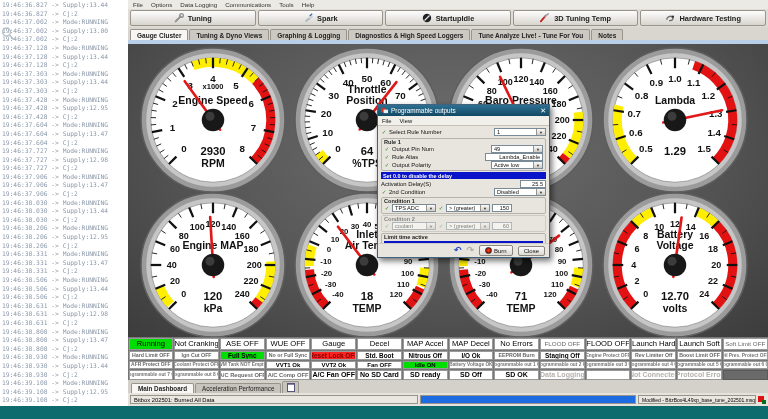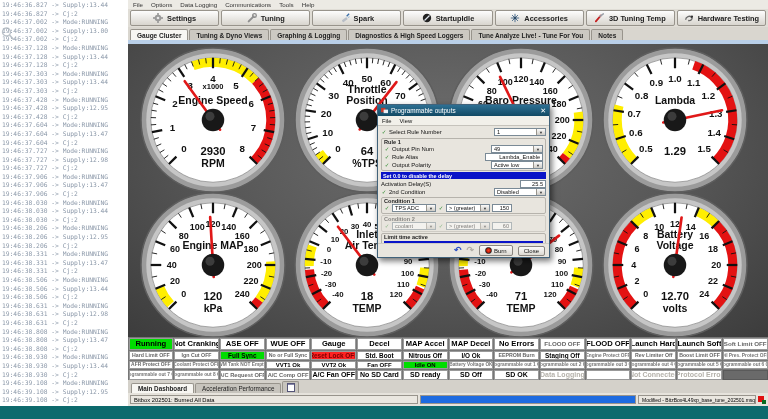--- a/index.html
+++ b/index.html
@@ -76,21 +76,21 @@
     background:linear-gradient(#fbfbfb,#dcd9d2);padding:1px 5px;font-size:6px;border-radius:2px;}
   .burnic{width:5px;height:5px;border:1px solid #222;border-radius:50%;
     background:radial-gradient(#ff4020 0%,#a01000 80%);}
 
   
   #grid{position:absolute;left:0;top:337px;right:0;background:#777;}
   .ind-row{display:flex;}
   .ind-cell{flex:1 1 0;display:flex;align-items:center;justify-content:center;margin:.5px;
     background:#fff;color:#000;overflow:hidden;white-space:nowrap;border:1px solid #9a9a9a;
     box-sizing:border-box;}
-  .ind-row0{height:13px;font-size:7.6px;font-weight:700;}
+  .ind-row0{height:13px;font-size:7.6px;font-weight:400;}
   .ind-row1{height:10px;font-size:6.4px;font-weight:600;}
   .ind-row2{height:9px;font-size:6px;font-weight:600;}
   .ind-row3{height:11px;font-size:7px;font-weight:600;}
   .st-green{background:#00dd00;}
   .st-red{background:#ff2222;color:#7a0000;}
   .st-dim{color:#666;font-size:.82em;}
   .st-tiny{color:#777;font-size:4.8px;}
   .st-faded{color:#b4b1aa;}
   .st-dark{background:#6a6a6a;border-color:#5a5a5a;}
 
@@ -182,57 +182,39 @@
     <span>Options</span>
     <span>Data Logging</span>
     <span>Communications</span>
     <span>Tools</span>
     <span>Help</span>
   </div>
 
   <div id="toolbar">
     <div class="tbtn">
       <svg width="10" height="10" viewBox="0 0 12 12">
-          <circle cx="6" cy="6" r="4" fill="#9a9a9a"></circle>
-          <rect x="5" y="0" width="2" height="3" fill="#9a9a9a"></rect>
-          <rect x="5" y="9" width="2" height="3" fill="#9a9a9a"></rect>
-          <rect x="0" y="5" width="3" height="2" fill="#9a9a9a"></rect>
-          <rect x="9" y="5" width="3" height="2" fill="#9a9a9a"></rect>
-          <circle cx="6" cy="6" r="1.6" fill="#e8e8e8"></circle>
-        </svg>
-      <span>Settings</span>
-    </div>
-    <div class="tbtn">
-      <svg width="10" height="10" viewBox="0 0 12 12">
           <path d="M2 10 L8 4" stroke="#8f8f8f" stroke-width="2.4" stroke-linecap="round"></path>
           <circle cx="9" cy="3" r="2.2" fill="none" stroke="#8f8f8f" stroke-width="1.6"></circle>
         </svg>
       <span>Tuning</span>
     </div>
     <div class="tbtn">
       <svg width="10" height="10" viewBox="0 0 12 12">
           <rect x="2" y="7" width="7" height="3" rx="1" fill="#b8bec6" transform="rotate(-35 5 8)"></rect>
           <path d="M8 4 L11 1" stroke="#3a6ea8" stroke-width="1.6"></path>
           <path d="M9.5 5.5 L11.5 4.5" stroke="#88b0d8" stroke-width="1"></path>
         </svg>
       <span>Spark</span>
     </div>
     <div class="tbtn">
       <svg width="10" height="10" viewBox="0 0 12 12">
           <circle cx="6" cy="6" r="5" fill="#222"></circle>
           <path d="M3 9 L9 3" stroke="#dfe6ee" stroke-width="1.4"></path>
         </svg>
       <span>StartupIdle</span>
-    </div>
-    <div class="tbtn">
-      <svg width="10" height="10" viewBox="0 0 12 12">
-          <path d="M6 1 V11 M1 6 H11 M2.5 2.5 L9.5 9.5 M9.5 2.5 L2.5 9.5" stroke="#50708f" stroke-width="1.2"></path>
-          <circle cx="6" cy="6" r="1.6" fill="#2c4a66"></circle>
-        </svg>
-      <span>Accessories</span>
     </div>
     <div class="tbtn">
       <svg width="10" height="10" viewBox="0 0 12 12">
           <path d="M1 10 L7 3" stroke="#c42020" stroke-width="2.2" stroke-linecap="round"></path>
           <path d="M6 4 L10 1" stroke="#9aa0a8" stroke-width="1.8" stroke-linecap="round"></path>
         </svg>
       <span>3D Tuning Temp</span>
     </div>
     <div class="tbtn">
       <svg width="10" height="10" viewBox="0 0 12 12">

